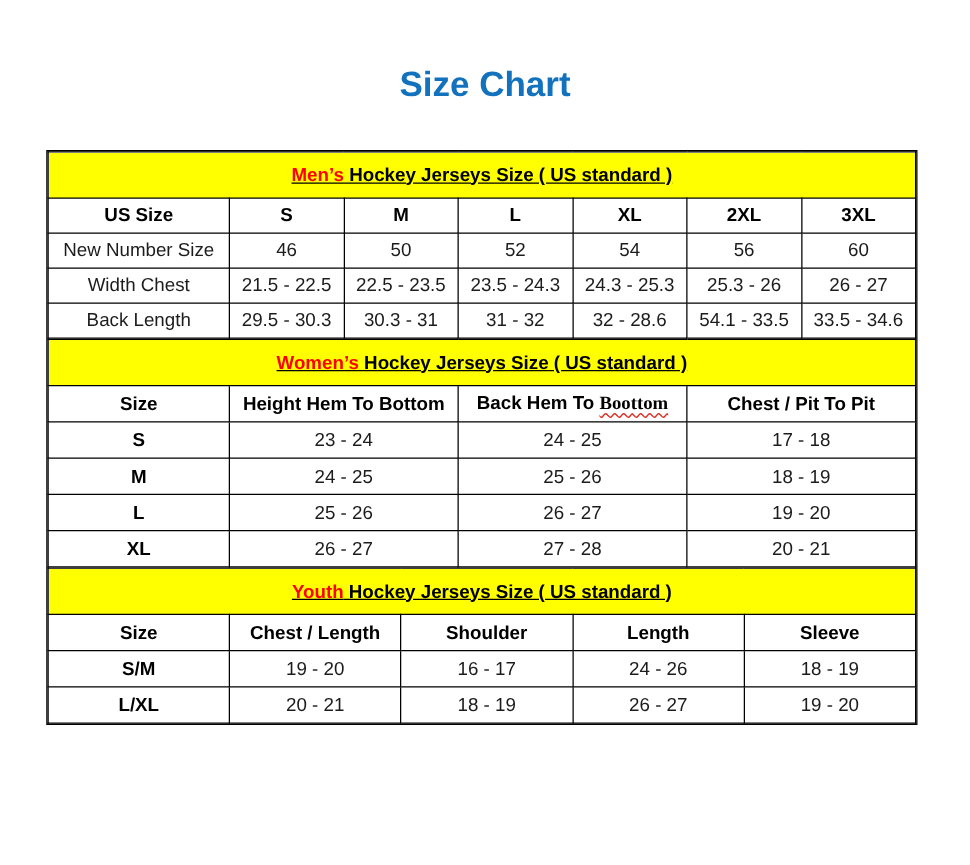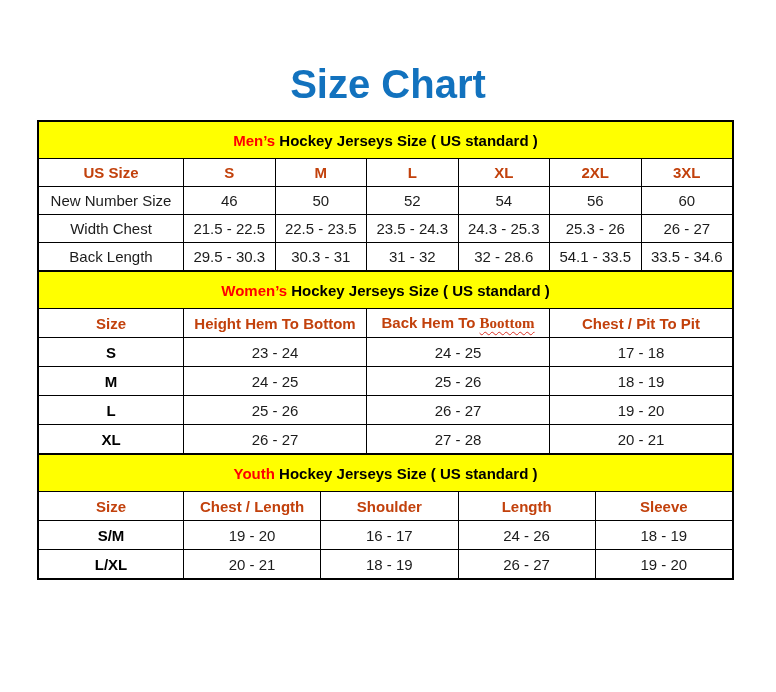--- a/index.html
+++ b/index.html
@@ -8,22 +8,22 @@
     --banner-red:#FF0000;
     --border-color:#000000;
     --text-color:#1c1c1c;
   }
   html,body{margin:0;padding:0;}
   body{
     width:776px;height:692px;background:#ffffff;overflow:hidden;position:relative;
     font-family:"Liberation Sans",sans-serif;color:var(--text-color);
   }
   .page-title{
-    position:absolute;top:62px;left:0;width:776px;margin:0;
-    text-align:center;font-size:40px;font-weight:bold;color:var(--title-color);
+    position:absolute;top:52px;left:0;width:776px;margin:0;
+    text-align:center;font-size:28px;font-weight:bold;color:var(--title-color);
     letter-spacing:0px;
   }
   .tables-wrap{
     position:absolute;left:37px;top:120px;width:695px;
     border:1px solid var(--border-color);
   }
   table.size-table{
     width:100%;border-collapse:collapse;table-layout:fixed;
   }
   table.size-table col.first{width:145px;}
@@ -31,29 +31,30 @@
   table.size-table td{
     border:1px solid var(--border-color);
     text-align:center;vertical-align:middle;
     font-size:15px;padding:0 2px;
     overflow:hidden;white-space:nowrap;
   }
   td.banner{
     background:var(--banner-bg);
     height:36px;font-size:16px;font-weight:bold;color:#000;
     border:2px solid var(--border-color);
+    text-decoration:underline;
   }
   td.banner .hl{color:var(--banner-red);}
   table.mens tr.body-row th,
   table.mens tr.body-row td{height:27px;}
   table.womens tr.body-row th,
   table.womens tr.body-row td,
   table.youth tr.body-row th,
   table.youth tr.body-row td{height:28px;}
-  tr.head-row th{font-weight:bold;color:#c2410c;}
+  tr.head-row th{font-weight:bold;color:#000000;}
   th.row-label{color:var(--text-color);}
   table.mens th.row-label{font-weight:normal;}
   table.womens th.row-label,
   table.youth th.row-label{font-weight:bold;color:#000;}
   td.value-cell{font-weight:normal;}
   .misspell{
     text-decoration:underline wavy #d93025;
     text-decoration-thickness:1px;
     text-underline-offset:3px;
     font-family:Liberation Serif, serif;

